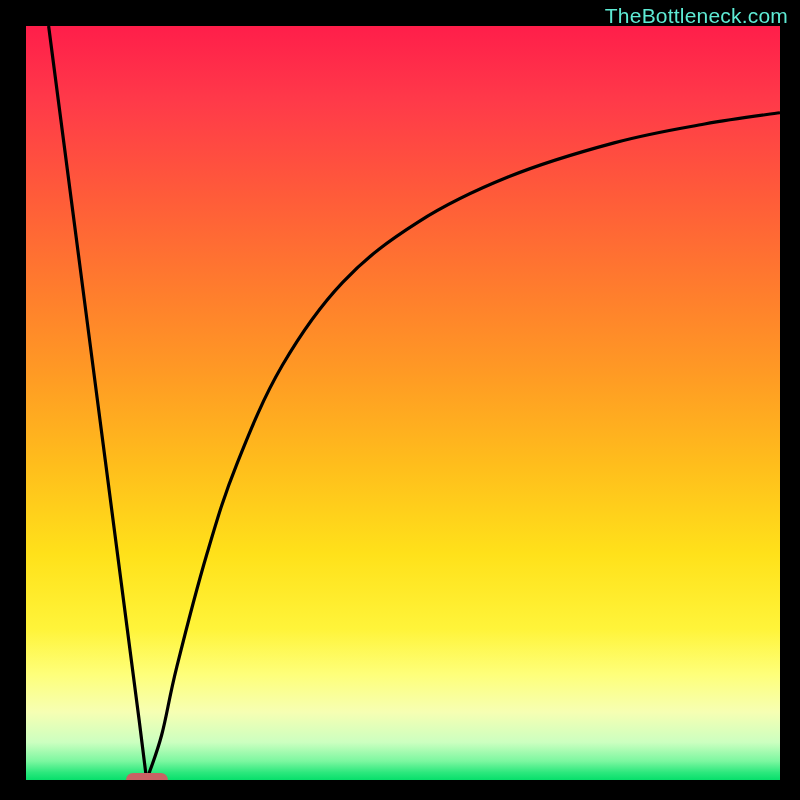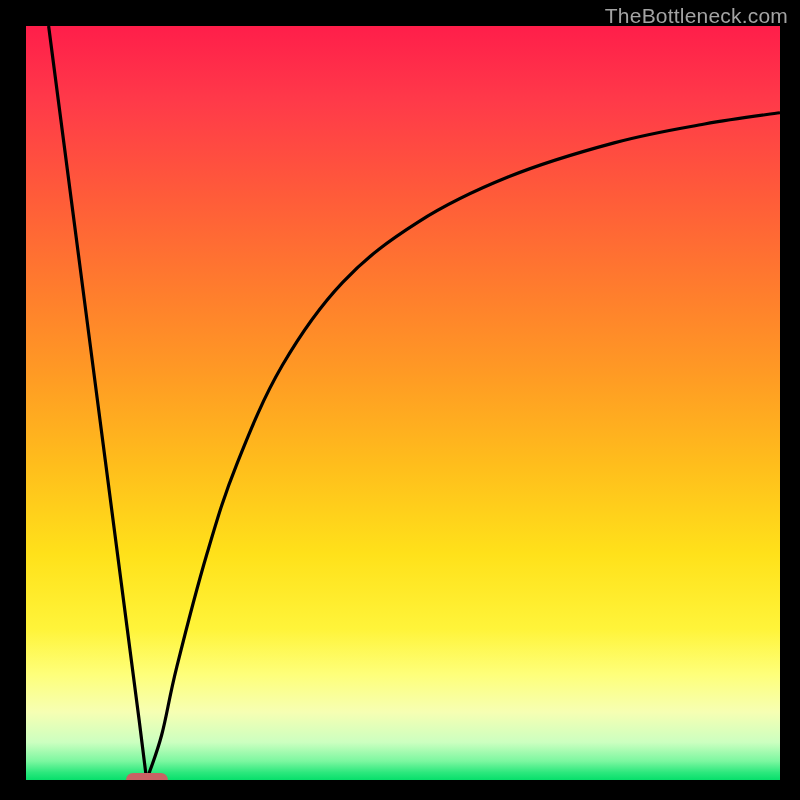--- a/index.html
+++ b/index.html
@@ -44,21 +44,21 @@
       #2ce87d 99%,
       #07df6b 100%
     );
   }
   .watermark {
     position: absolute;
     top: 4px;
     right: 12px;
     font-family: Arial, Helvetica, sans-serif;
     font-size: 21px;
-    color: #a3a3a3;
+    color: #5eead4;
     letter-spacing: 0.2px;
     user-select: none;
   }
   svg.curves {
     position: absolute;
     inset: 0;
   }
   .marker {
     position: absolute;
     width: 42px;

